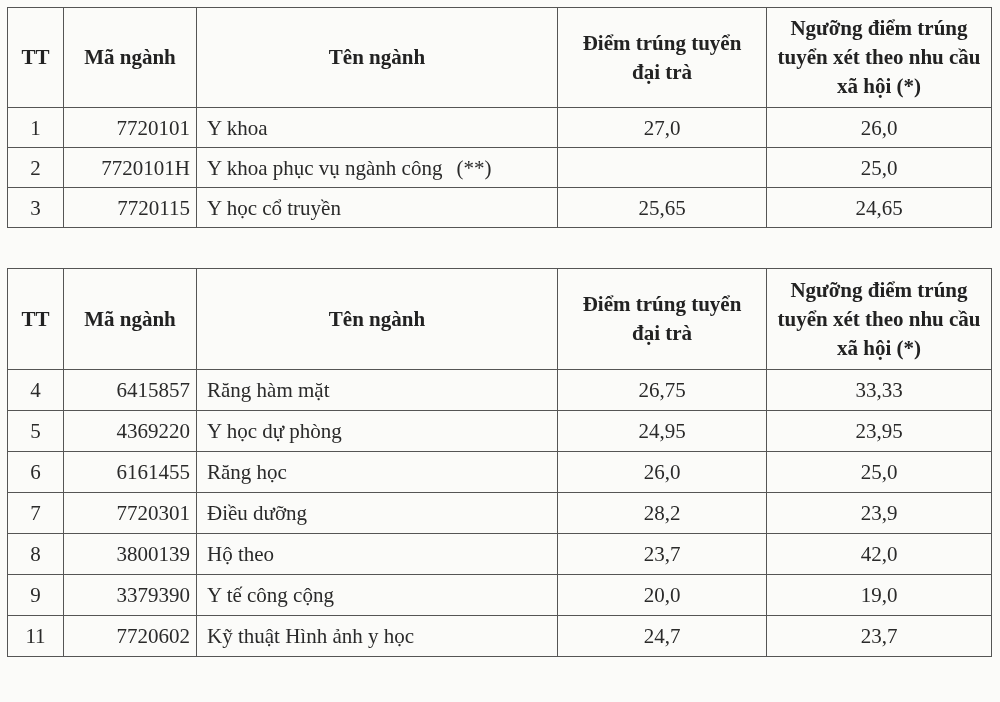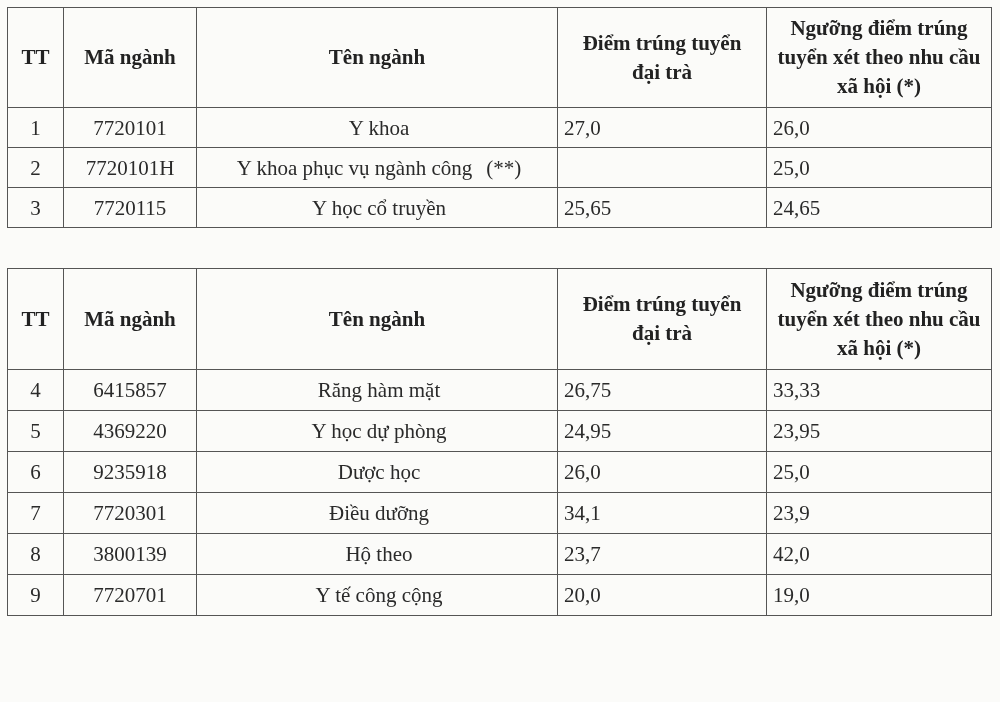--- a/index.html
+++ b/index.html
@@ -11,23 +11,23 @@
     position: absolute; left: 7px; width: 984px;
     border-collapse: collapse; table-layout: fixed;
     font-size: 21px;
   }
   table.score-table td, table.score-table th {
     border: 1.5px solid #555; padding: 0 6px; vertical-align: middle;
   }
   table.score-table th { font-weight: bold; text-align: center; line-height: 29px; color: #222; }
   table.score-table td { line-height: 24px; }
   .c-tt { text-align: center; }
-  .c-code { text-align: center; }
-  .c-name { text-align: center; padding-left: 10px !important; }
-  .c-num { text-align: left; }
+  .c-code { text-align: right; }
+  .c-name { text-align: left; padding-left: 10px !important; }
+  .c-num { text-align: center; }
   #t1 { top: 7px; }
   #t2 { top: 268px; }
   .head-row { height: 100px; }
   #t2 .head-row { height: 101px; }
   .data-row { height: 40px; }
   #t2 .data-row { height: 41px; }
   .note { margin-left: 14px; }
 </style>
 </head>
 <body>
@@ -97,40 +97,47 @@
   </tr>
   <tr class="data-row">
     <td class="c-tt">5</td>
     <td class="c-code">4369220</td>
     <td class="c-name">Y học dự phòng</td>
     <td class="c-num">24,95</td>
     <td class="c-num">23,95</td>
   </tr>
   <tr class="data-row">
     <td class="c-tt">6</td>
-    <td class="c-code">9235918</td>
-    <td class="c-name">Dược học</td>
+    <td class="c-code">6161455</td>
+    <td class="c-name">Răng học</td>
     <td class="c-num">26,0</td>
     <td class="c-num">25,0</td>
   </tr>
   <tr class="data-row">
     <td class="c-tt">7</td>
     <td class="c-code">7720301</td>
     <td class="c-name">Điều dưỡng</td>
-    <td class="c-num">34,1</td>
+    <td class="c-num">28,2</td>
     <td class="c-num">23,9</td>
   </tr>
   <tr class="data-row">
     <td class="c-tt">8</td>
     <td class="c-code">3800139</td>
     <td class="c-name">Hộ theo</td>
     <td class="c-num">23,7</td>
     <td class="c-num">42,0</td>
   </tr>
   <tr class="data-row">
     <td class="c-tt">9</td>
-    <td class="c-code">7720701</td>
+    <td class="c-code">3379390</td>
     <td class="c-name">Y tế công cộng</td>
     <td class="c-num">20,0</td>
     <td class="c-num">19,0</td>
+  </tr>
+  <tr class="data-row">
+    <td class="c-tt">11</td>
+    <td class="c-code">7720602</td>
+    <td class="c-name">Kỹ thuật Hình ảnh y học</td>
+    <td class="c-num">24,7</td>
+    <td class="c-num">23,7</td>
   </tr>
 </tbody>
   </table>
 
 </body></html>

